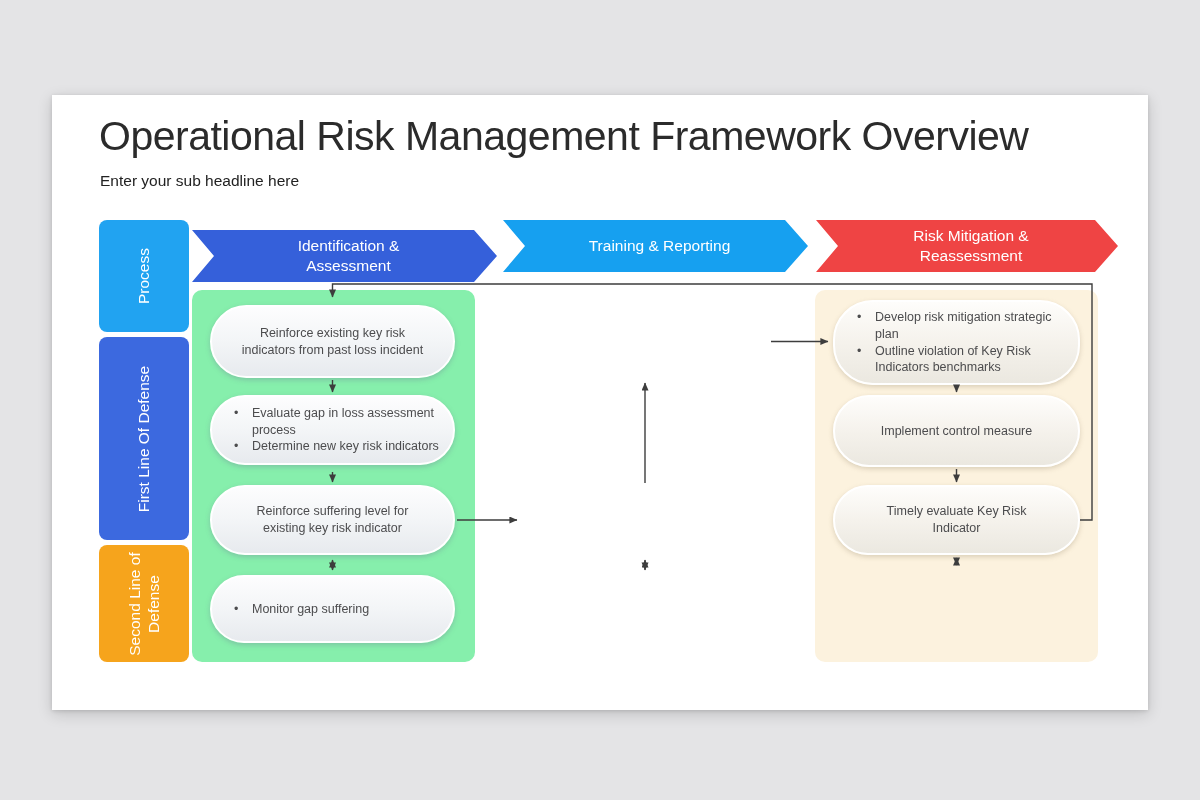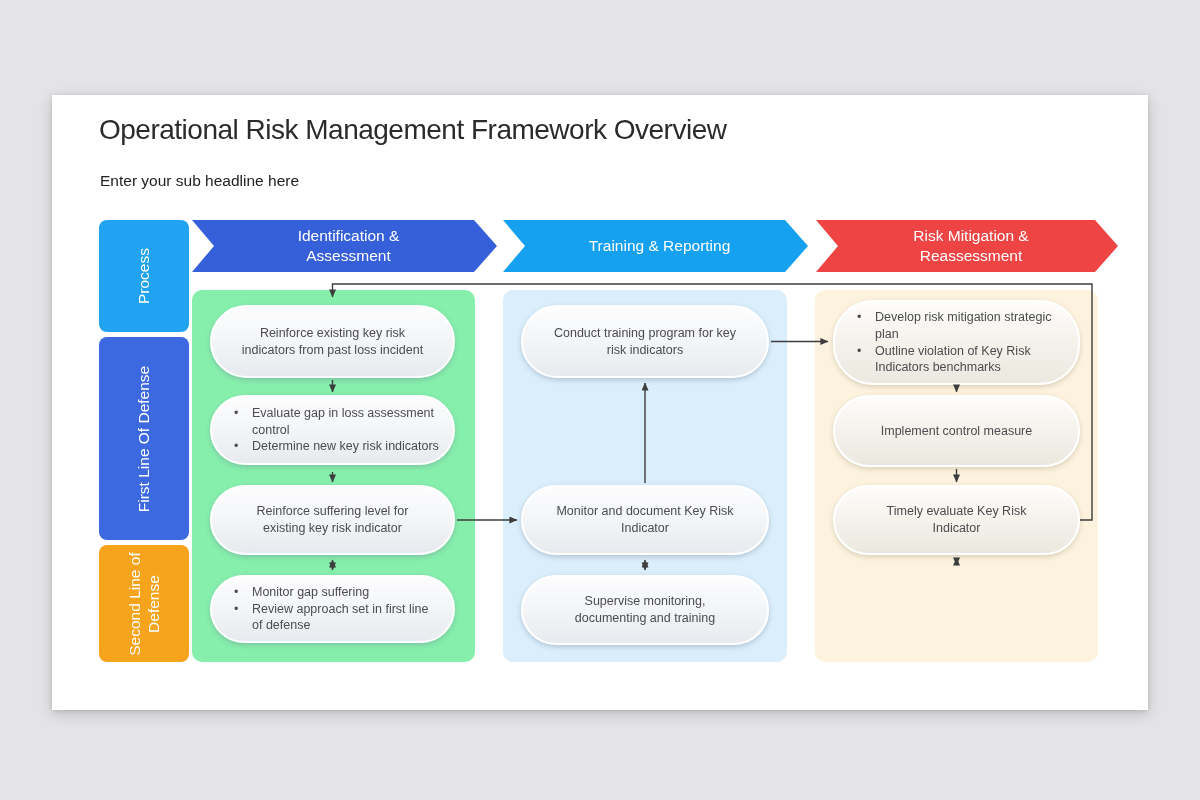--- a/index.html
+++ b/index.html
@@ -8,21 +8,21 @@
     background:#e4e4e6;
     font-family:"Liberation Sans","DejaVu Sans",sans-serif;
   }
   .slide {
     position:absolute; left:52px; top:95px; width:1096px; height:615px;
     background:#ffffff;
     box-shadow:0 4px 14px rgba(0,0,0,0.16), 0 1px 4px rgba(0,0,0,0.12);
   }
   .title {
     position:absolute; left:47px; top:20px;
-    font-size:28px; line-height:1.05; letter-spacing:-0.5px;
+    font-size:41px; line-height:1.05; letter-spacing:-0.5px;
     color:#2b2b2b; font-weight:500; white-space:nowrap;
   }
   .subtitle {
     position:absolute; left:48px; top:77px;
     font-size:15.5px; color:#222222;
   }
   
   .lane { position:absolute; left:47px; width:90px; border-radius:8px; }
   .lane-inner {
     position:absolute; top:50%; left:50%;
@@ -102,62 +102,50 @@
   <div class="lane process" style="background: rgb(33, 163, 241);">
     <div class="lane-inner">Process</div>
   </div>
   <div class="lane first" style="background: rgb(60, 105, 223);">
     <div class="lane-inner">First Line Of Defense</div>
   </div>
   <div class="lane second" style="background: rgb(246, 164, 28);">
     <div class="lane-inner">Second Line of Defense</div>
   </div>
 
-  <div class="banner b1" style="background: rgb(53, 96, 218);">
+  <div class="banner b1" style="background: rgb(53, 96, 218); margin-top: 10px;">
     <div class="banner-label">Identification &amp; Assessment</div>
   </div>
   <div class="banner b2" style="background: rgb(22, 160, 240);">
     <div class="banner-label">Training &amp; Reporting</div>
   </div>
   <div class="banner b3" style="background: #ef4444;">
     <div class="banner-label">Risk Mitigation &amp; Reassessment</div>
   </div>
 
   <div class="panel p1" style="background: #86efac;">
     <div class="pill center pos1">
       <div>Reinforce existing key risk indicators from past loss incident</div>
     </div>
     <div class="pill bullets pos2">
       <ul>
-          <li>Evaluate gap in loss assessment control</li>
+          <li>Evaluate gap in loss assessment process</li>
           <li>Determine new key risk indicators</li>
         </ul>
     </div>
     <div class="pill center pos3">
       <div>Reinforce suffering level for existing key risk indicator</div>
     </div>
     <div class="pill bullets pos4">
       <ul>
           <li>Monitor gap suffering</li>
-          <li>Review approach set in first line of defense</li>
         </ul>
     </div>
   </div>
 
-  <div class="panel p2" style="background: rgb(218, 238, 251);">
-    <div class="pill center pos1">
-      <div>Conduct training program for key risk indicators</div>
-    </div>
-    <div class="pill center pos2">
-      <div>Monitor and document Key Risk Indicator</div>
-    </div>
-    <div class="pill center pos3">
-      <div>Supervise monitoring, documenting and training</div>
-    </div>
-  </div>
 
   <div class="panel p3" style="background: rgb(252, 242, 222);">
     <div class="pill bullets pos1">
       <ul>
           <li>Develop risk mitigation strategic plan</li>
           <li>Outline violation of Key Risk Indicators benchmarks</li>
         </ul>
     </div>
     <div class="pill center pos2">
       <div>Implement control measure</div>

